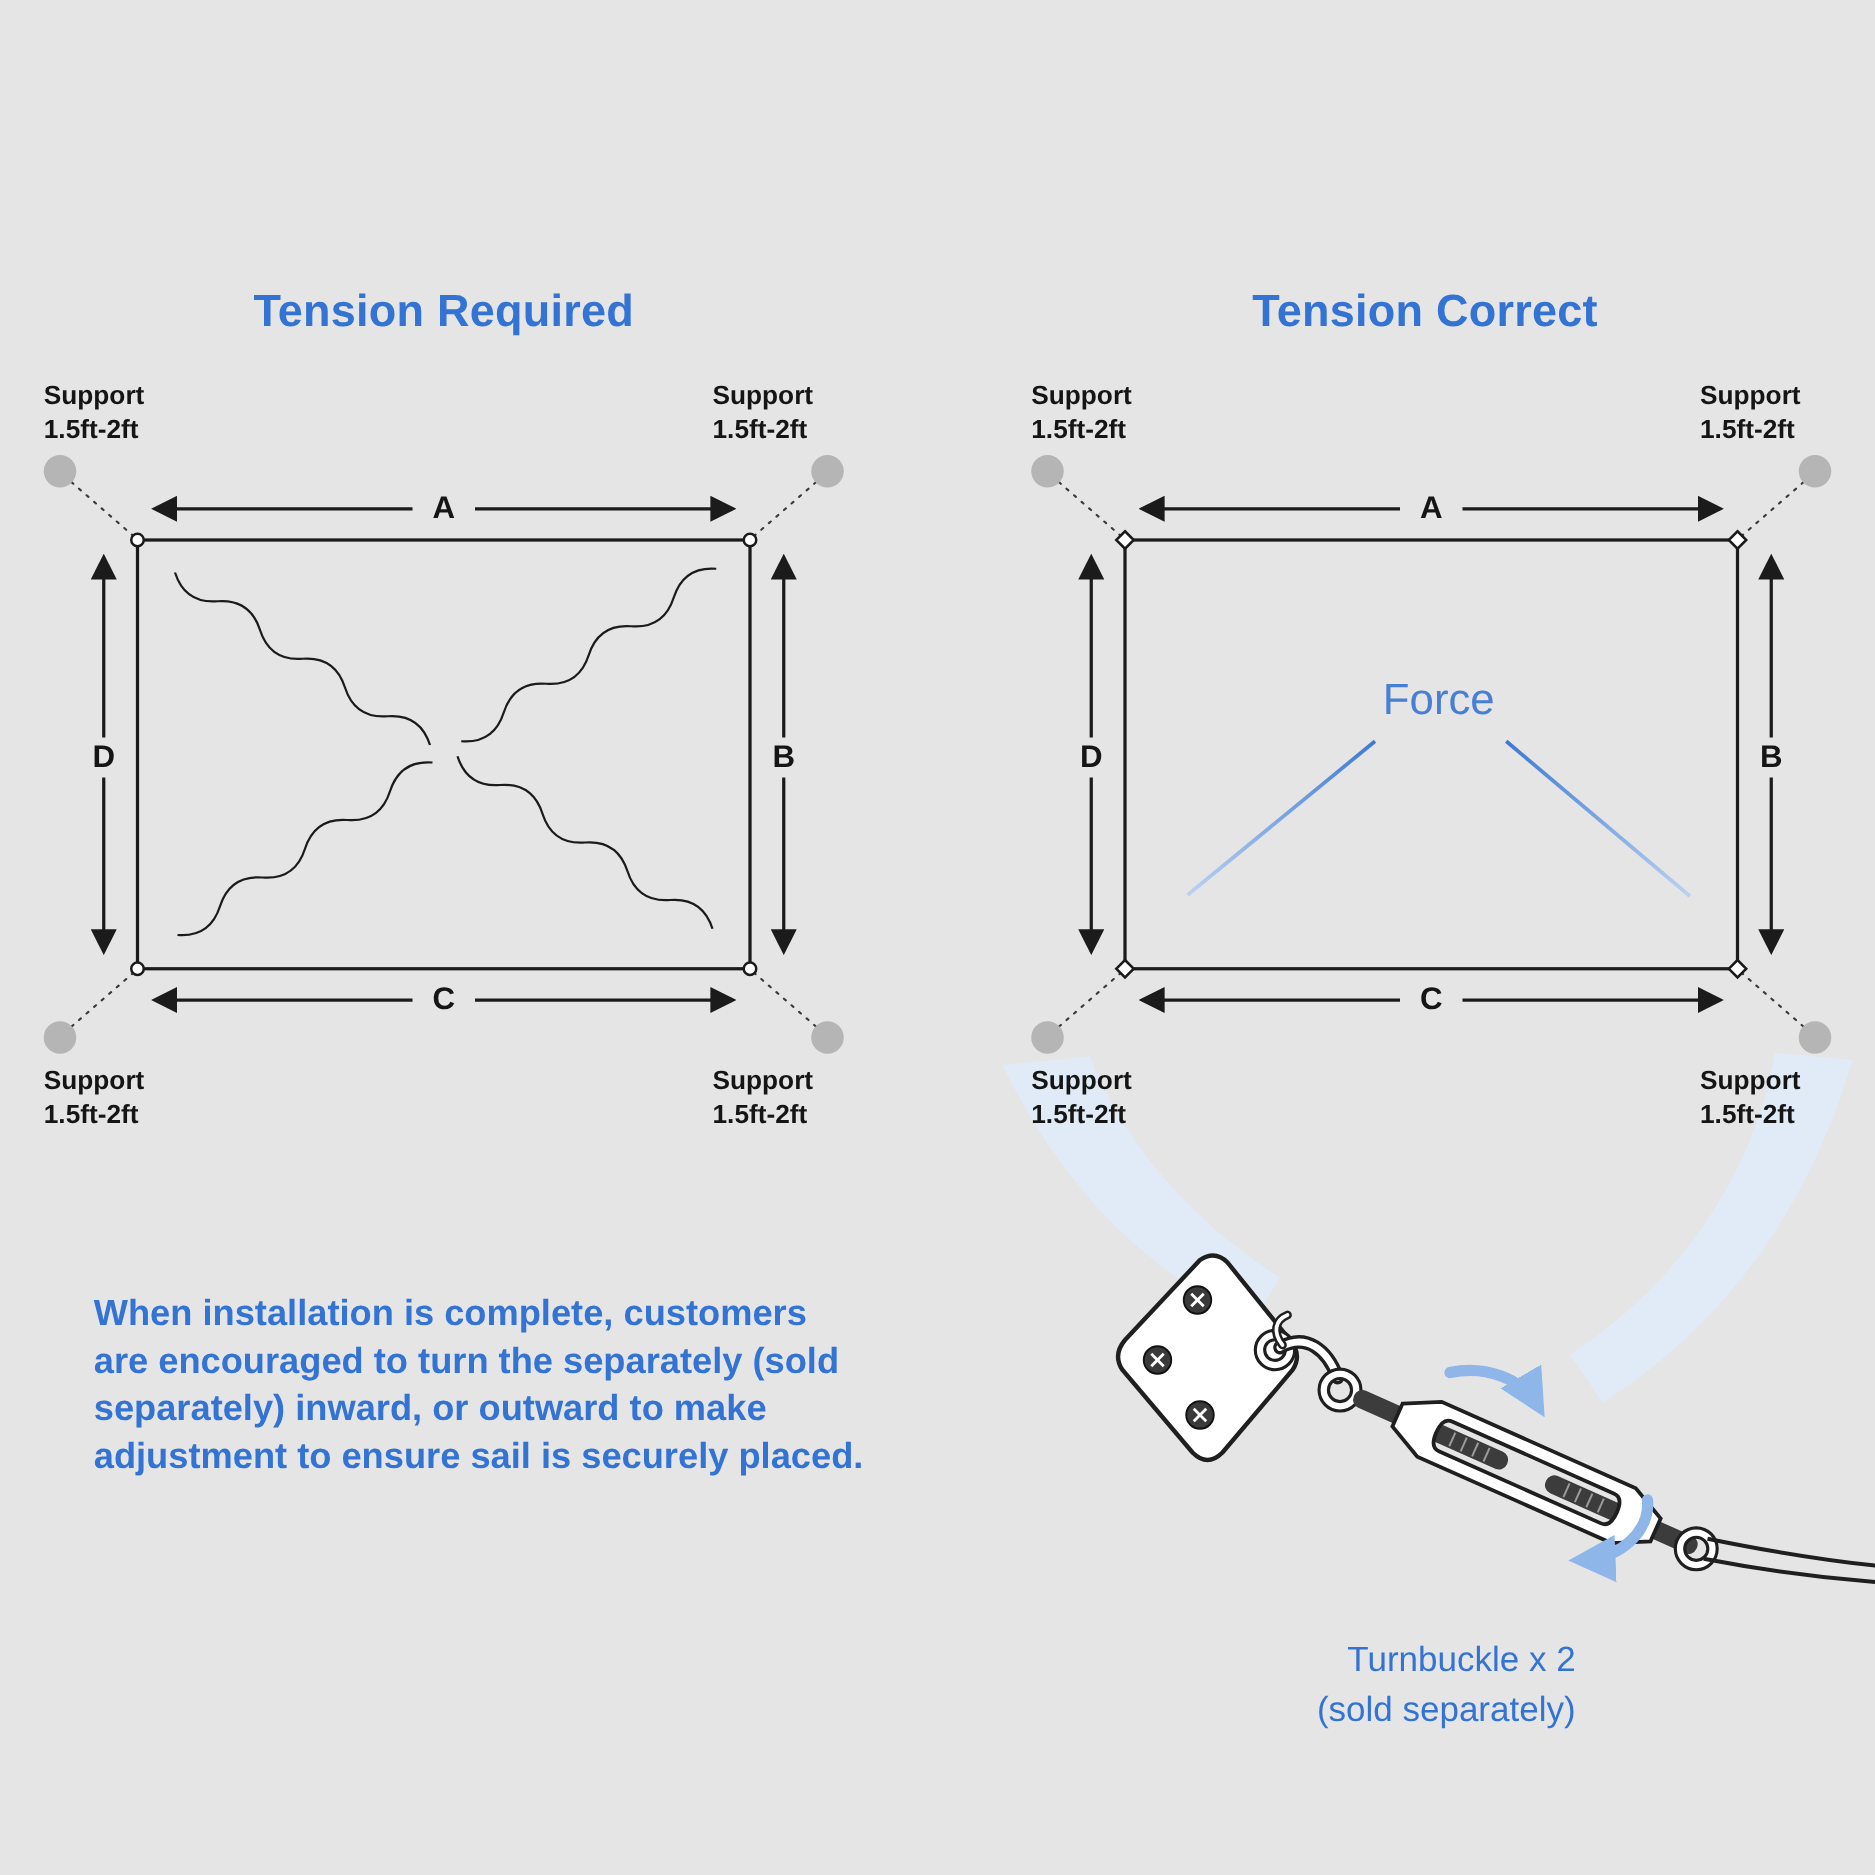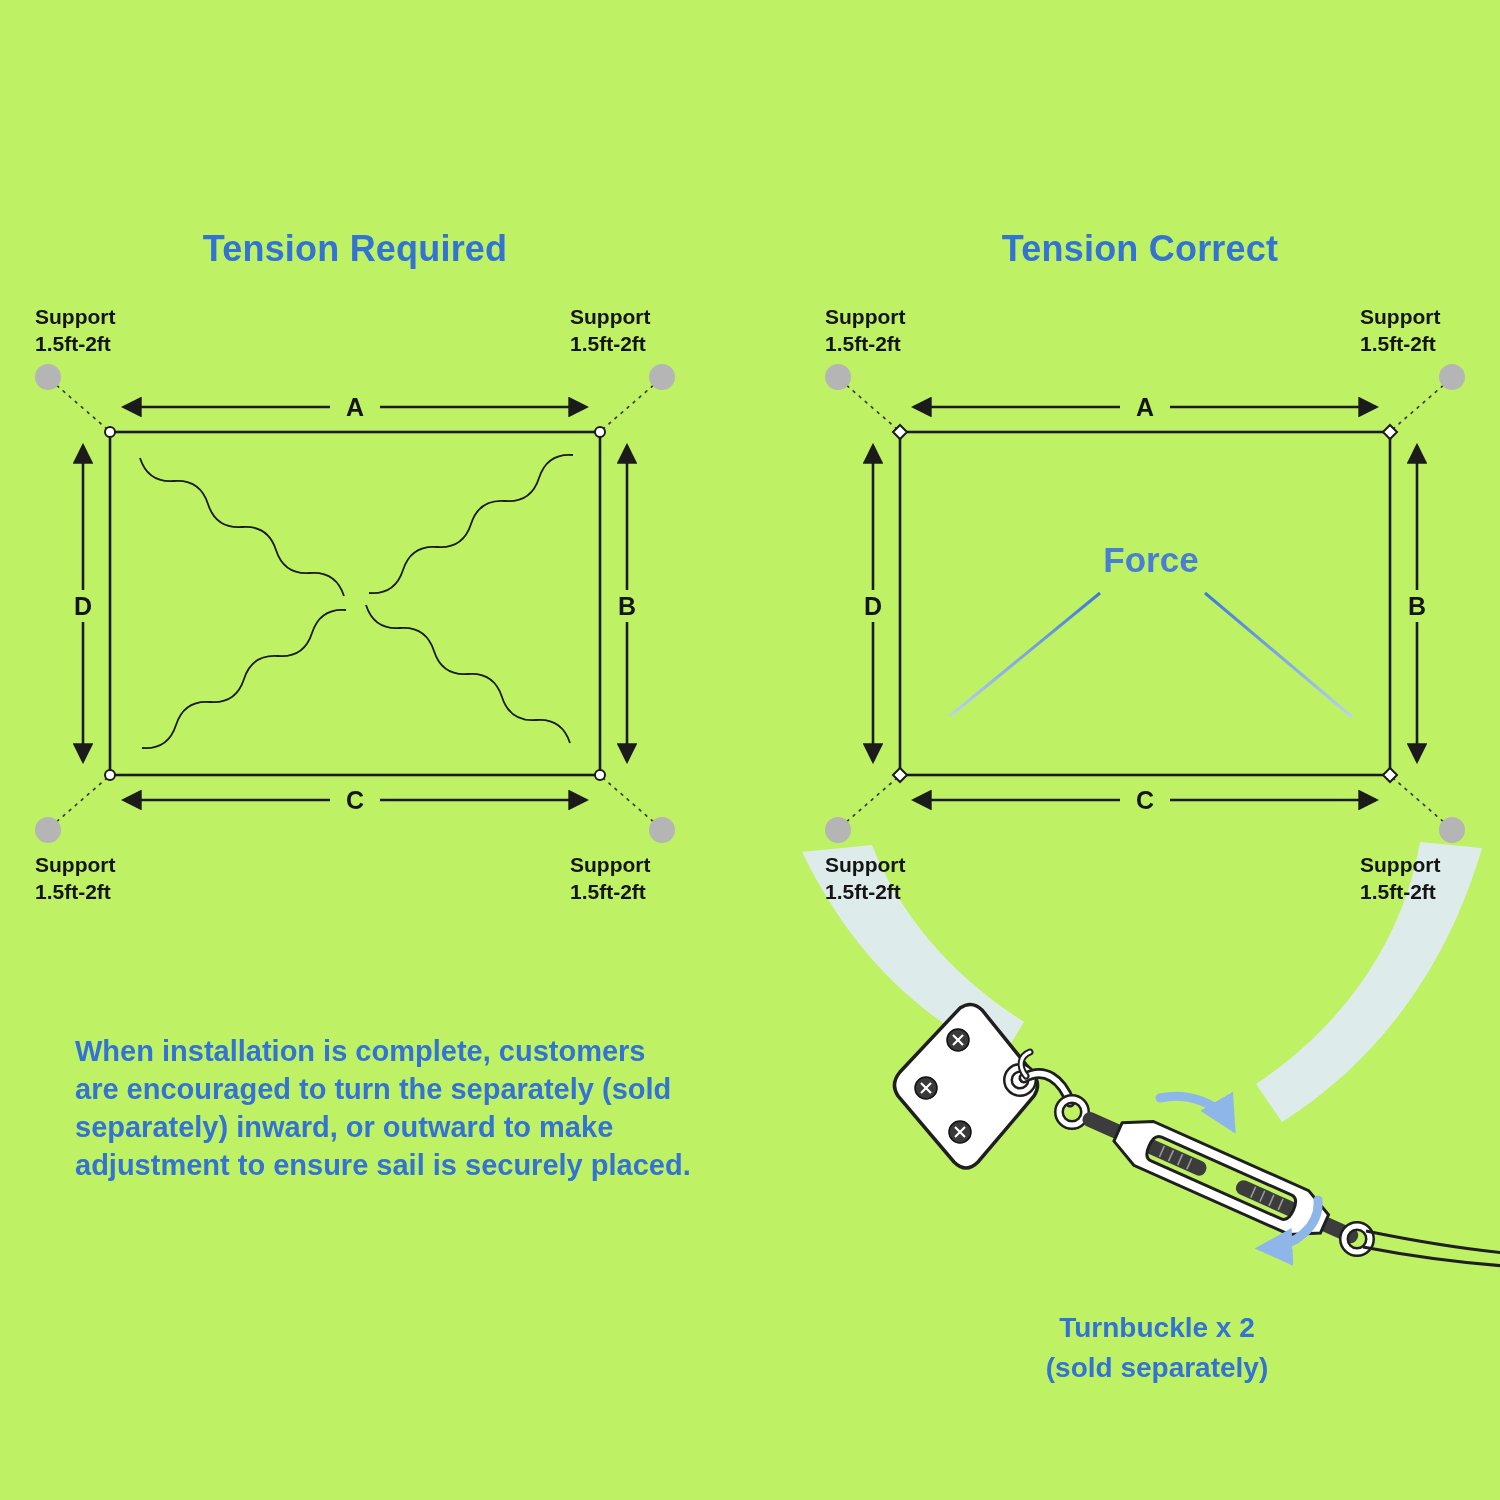--- a/index.html
+++ b/index.html
@@ -1,42 +1,42 @@
 <!DOCTYPE html>
 <html><head>
 <meta charset="utf-8">
 <style>
   html,body{margin:0;padding:0;background:#fff;}
   #canvas{
-    position:relative;width:1500px;height:1500px;background:#bef264;
+    position:relative;width:1500px;height:1500px;background:#e5e5e5;
     font-family:"Liberation Sans", sans-serif;overflow:hidden;
   }
   #art{position:absolute;left:0;top:0;z-index:0;}
   .txt{position:absolute;z-index:2;}
   .diagram-title{
     font-size:36px;font-weight:700;color:#3273d3;transform:translateX(-50%);
     white-space:nowrap;letter-spacing:.2px;
   }
   .support{
     font-size:21px;font-weight:700;color:#151515;line-height:1.3;white-space:nowrap;
   }
   .edge-label{
     font-size:25px;font-weight:700;color:#151515;transform:translate(-50%,-50%);
   }
   .force-label{
-    font-size:35px;font-weight:700;color:#477fd5;transform:translateX(-50%);
+    font-size:35px;font-weight:400;color:#477fd5;transform:translateX(-50%);
     white-space:nowrap;
   }
   .note{
     left:75px;top:1032px;width:700px;font-size:29px;font-weight:700;color:#3273d3;
     line-height:38px;
   }
   .caption{
-    left:1157px;top:1308px;transform:translateX(-50%);text-align:center;
-    font-size:28px;font-weight:700;color:#3273d3;line-height:40px;white-space:nowrap;
+    left:1157px;top:1308px;transform:translateX(-50%);text-align:right;
+    font-size:28px;font-weight:400;color:#3273d3;line-height:40px;white-space:nowrap;
   }
 </style>
 </head>
 <body>
 
 <div id="canvas">
 
   <svg id="art" width="1500" height="1500" viewBox="0 0 1500 1500">
     <defs>
       <marker id="ah" viewBox="0 0 10 10" refX="8.5" refY="5" markerWidth="8" markerHeight="8" orient="auto-start-reverse">

